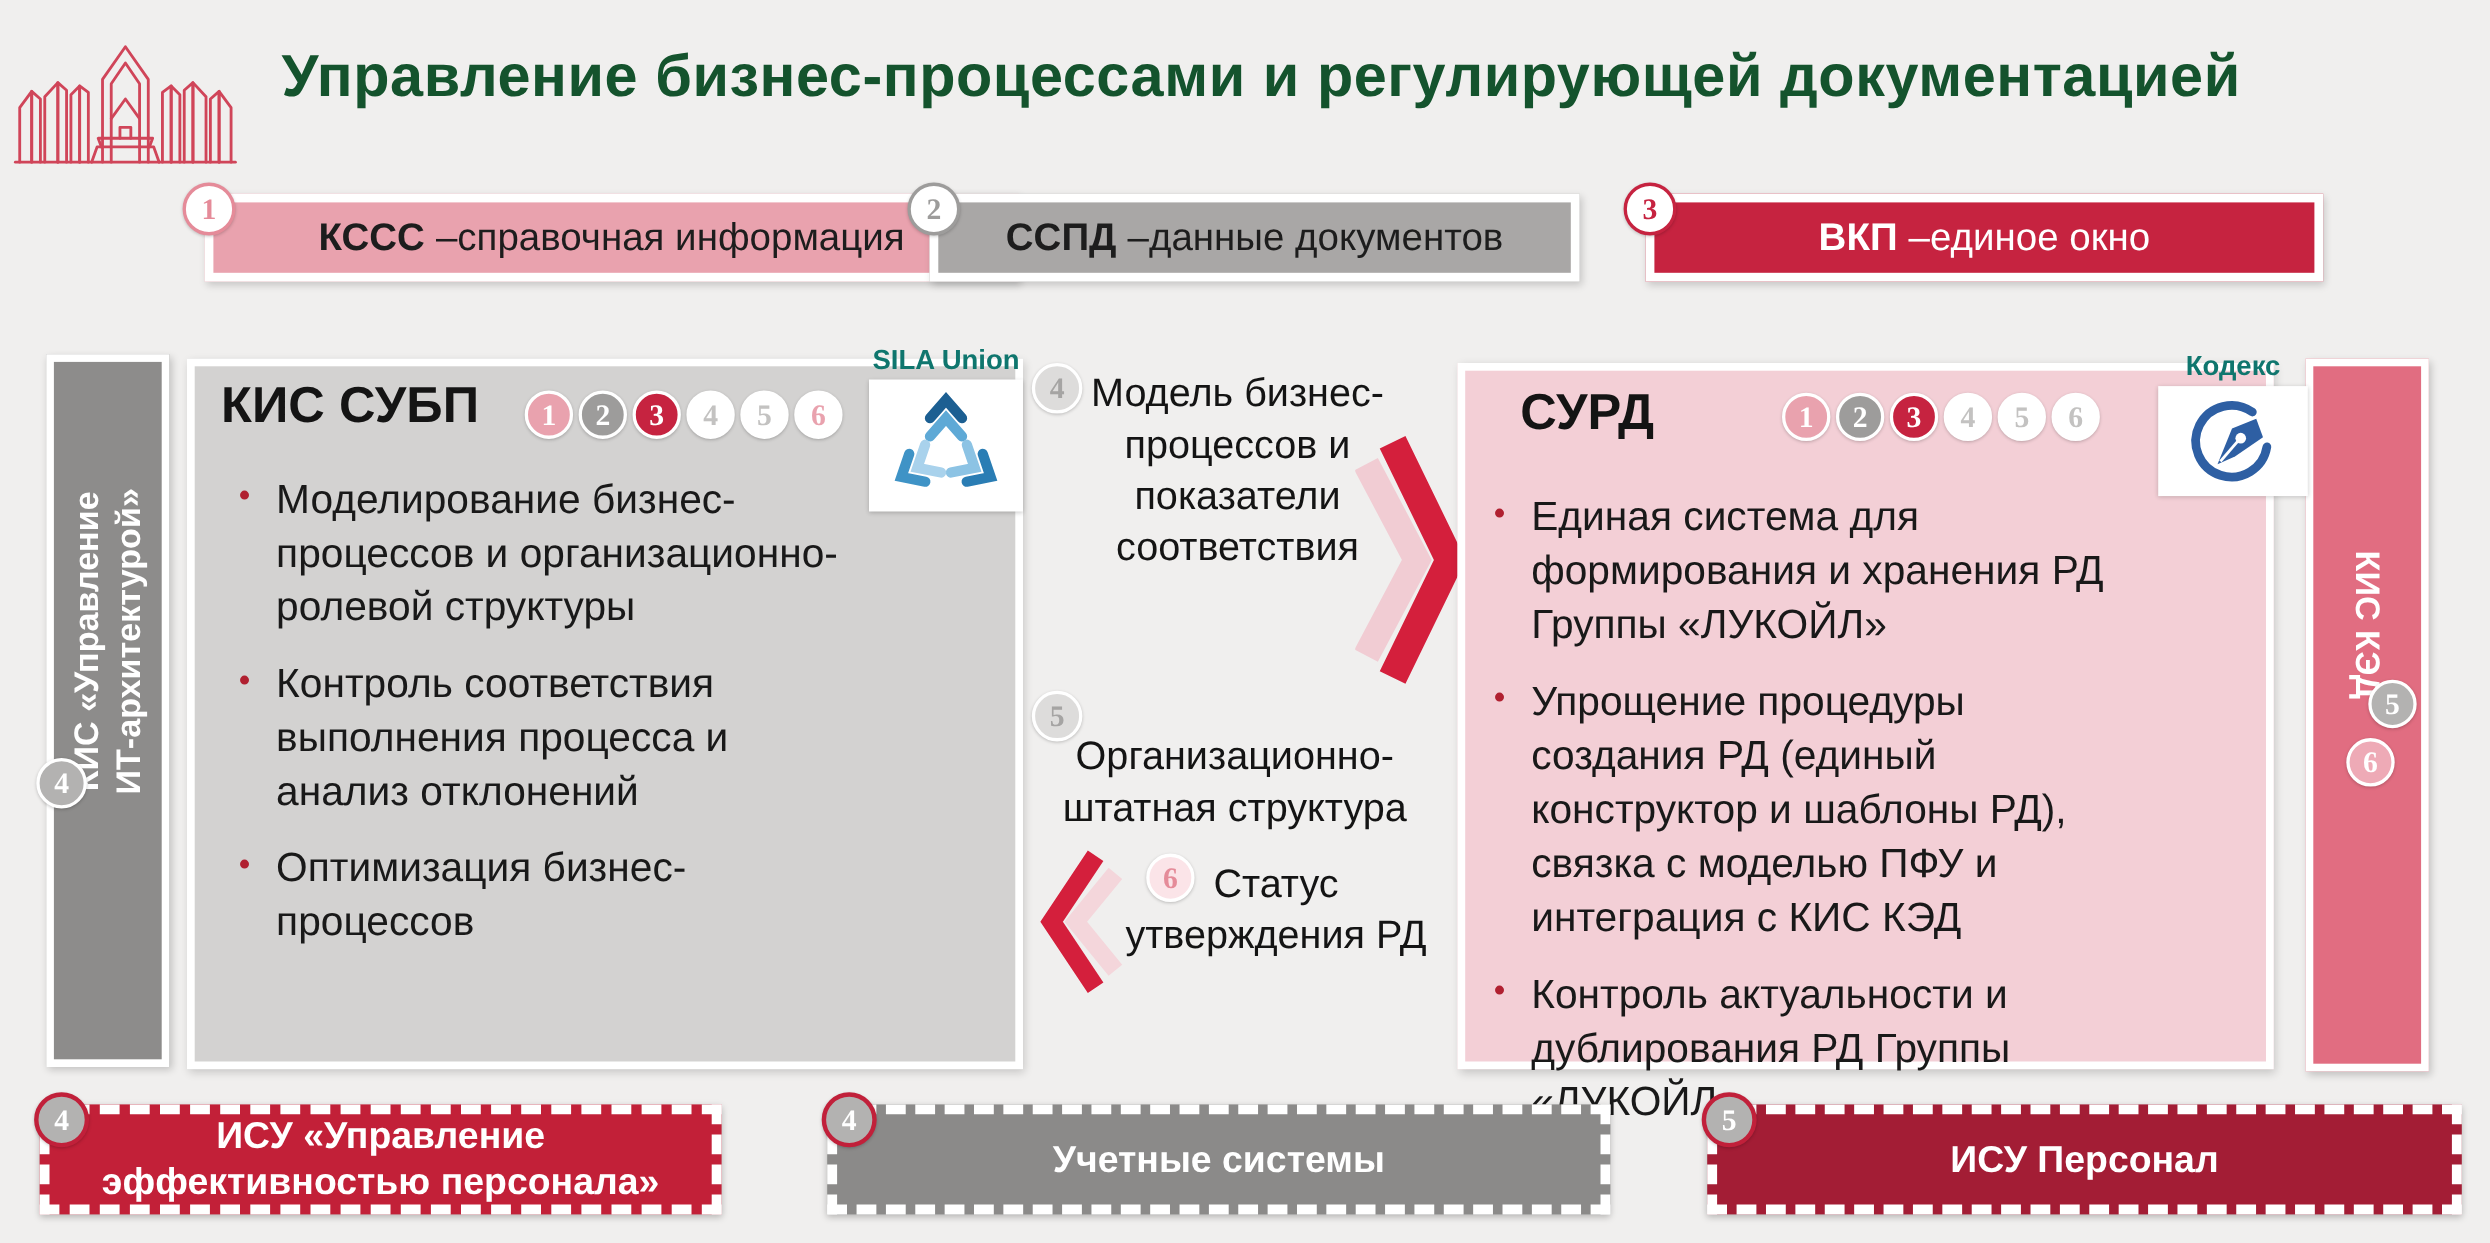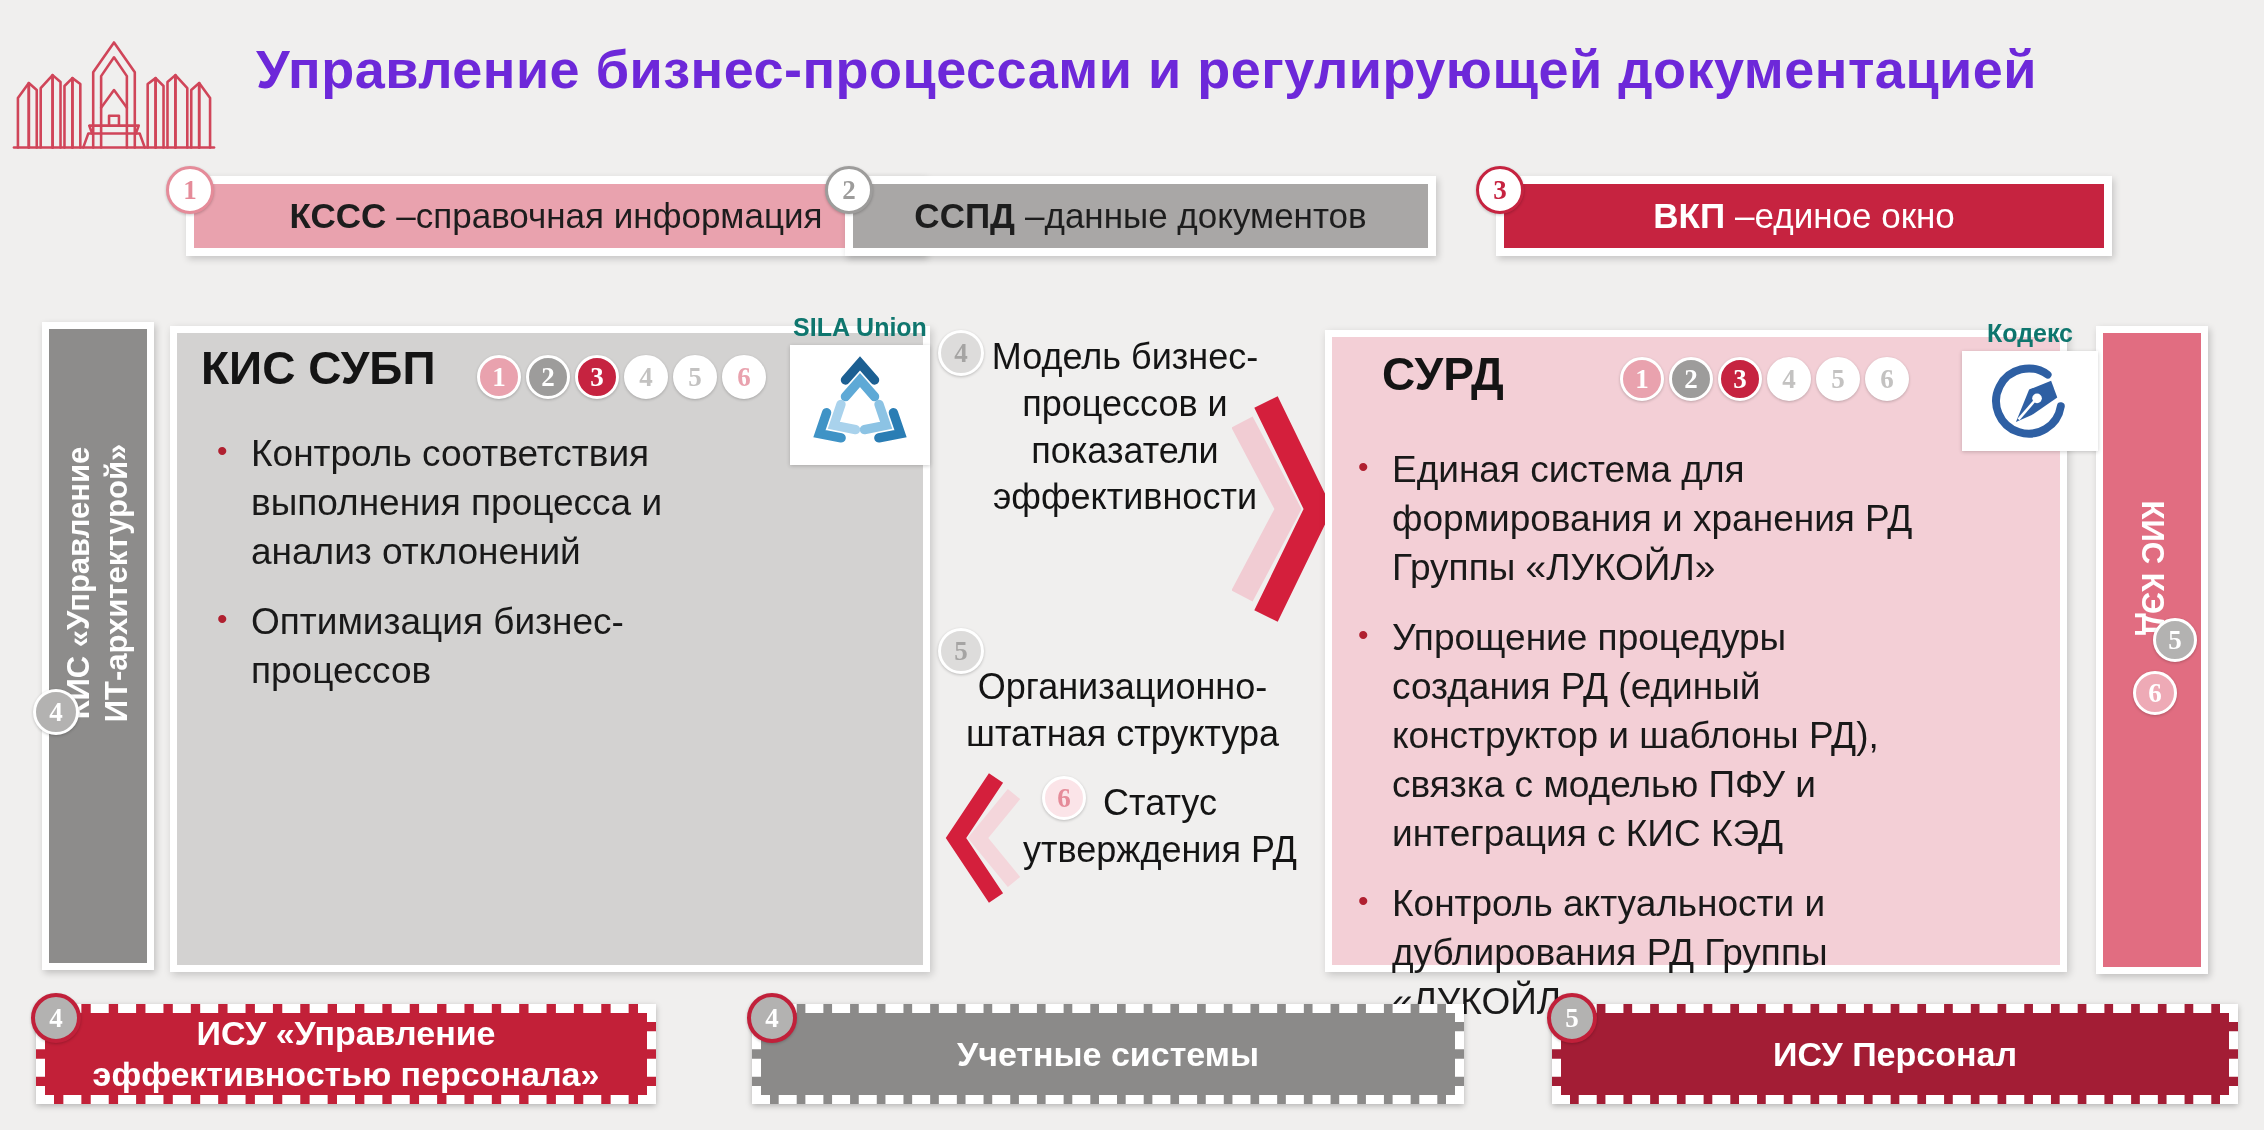--- a/index.html
+++ b/index.html
@@ -2,21 +2,21 @@
 <html><head>
 <meta charset="utf-8">
 <style>
   html,body{margin:0;padding:0;background:#fff;}
   #canvas{position:relative;width:2264px;height:1130px;background:#f0efee;
           font-family:"Liberation Sans",sans-serif;overflow:hidden;}
 
   
   .hdr-logo{position:absolute;left:10px;top:26px;width:208px;height:126px;}
   .page-title{position:absolute;left:256px;top:38px;width:1980px;
-              font-size:54px;font-weight:bold;color:#6d28d9;letter-spacing:.5px;}
+              font-size:54px;font-weight:bold;color:#14532d;letter-spacing:.5px;}
 
   
   .num-badge{position:absolute;width:46px;height:46px;border-radius:50%;
              border:3px solid #fff;box-sizing:border-box;display:flex;
              align-items:center;justify-content:center;
              font-family:"Liberation Serif",serif;font-weight:bold;font-size:27px;
              box-shadow:0 1px 3px rgba(0,0,0,.22);z-index:5;}
   .v-pink{background:#e9a2ae;color:#fff;}
   .v-gray{background:#9d9c9b;color:#fff;}
   .v-red{background:#c62340;color:#fff;}
@@ -171,27 +171,28 @@
             </g>
             <g transform="rotate(240 50 55)">
               <polyline points="36,26 50,10 64,26" stroke="#3f93c6" stroke-width="9"></polyline>
               <polyline points="36,42 50,26 64,42" stroke="#a9d2ec" stroke-width="9"></polyline>
             </g>
           </g>
         </svg>
       </div>
     </div>
     <div class="bullets" style="left:26px;top:96px;width:578px;">
+      <div class="bullet">Моделирование бизнес-процессов и организационно-ролевой структуры</div>
       <div class="bullet">Контроль соответствия выполнения процесса и анализ отклонений</div>
       <div class="bullet">Оптимизация бизнес-процессов</div>
     </div>
   </div>
 
   <span class="num-badge v-mid-gray" style="left:938px;top:330px;">4</span>
-  <div class="flow-text" style="left:950px;top:334px;width:350px;">Модель бизнес-процессов и показатели эффективности</div>
+  <div class="flow-text" style="left:950px;top:334px;width:350px;">Модель бизнес-процессов и показатели соответствия</div>
 
   <svg class="flow-arrow" style="left:1232px;top:386px;" width="96" height="246" viewBox="0 0 96 246">
     <polyline points="10,36 56,123 10,210" fill="none" stroke="#f1ccd3" stroke-width="24"></polyline>
     <polyline points="34,16 86,123 34,230" fill="none" stroke="#d41f3c" stroke-width="26"></polyline>
   </svg>
 
   <span class="num-badge v-mid-gray" style="left:938px;top:628px;">5</span>
   <div class="flow-text" style="left:925px;top:664px;width:395px;">Организационно-штатная структура</div>
 
   <svg class="flow-arrow" style="left:940px;top:770px;" width="84" height="136" viewBox="0 0 84 136">

